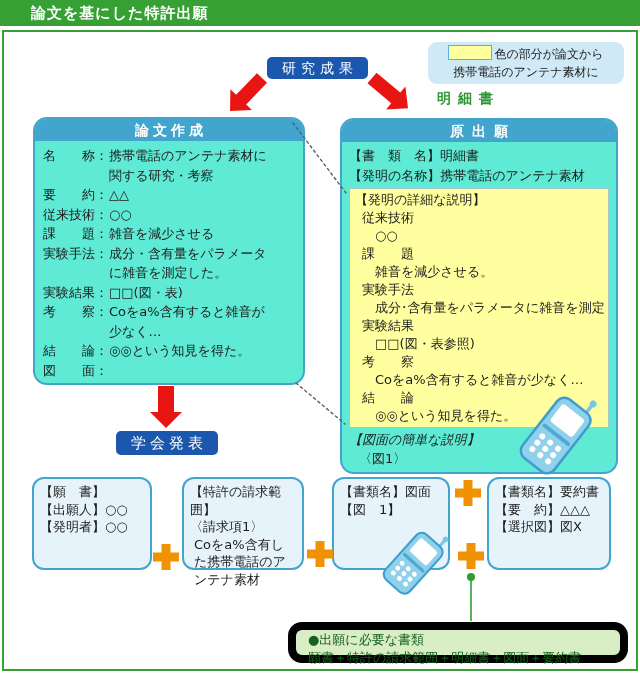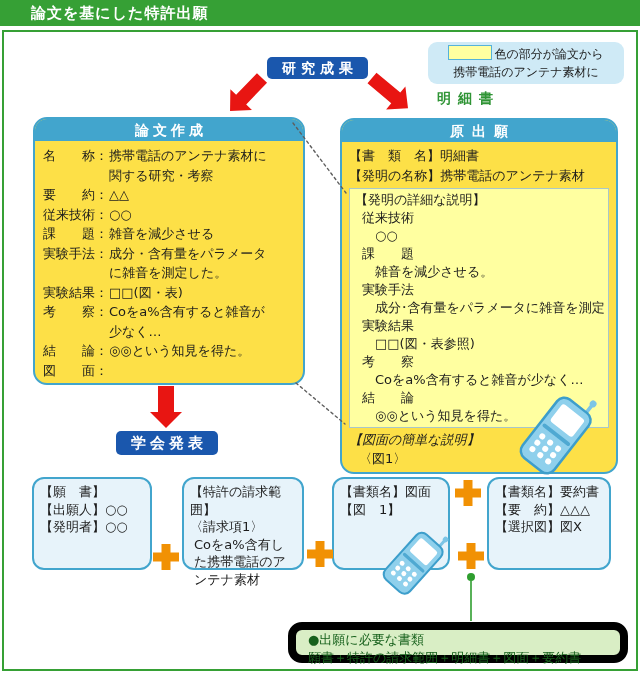--- a/index.html
+++ b/index.html
@@ -15,29 +15,29 @@
          box-sizing:border-box;background:#fff;}
 
   
   .legend{position:absolute;left:428px;top:42px;width:196px;height:42px;background:#cfeaf6;
           border-radius:9px;font-size:12px;line-height:18px;padding:3px 5px;box-sizing:border-box;
           text-align:center;white-space:nowrap;}
   .swatch{display:inline-block;width:42px;height:13px;background:#ffffa0;border:1px solid #55b2da;
           vertical-align:-2px;margin-right:2px;}
 
   
-  .badge{position:absolute;background:#1a57ad;color:#fff;font-weight:bold;text-align:center;
+  .badge{position:absolute;background:#1a57ad;color:#fff;font-weight:normal;text-align:center;
          border-radius:5px;box-sizing:border-box;}
   .badge.research{left:267px;top:57px;width:101px;height:22px;font-size:14px;line-height:22px;letter-spacing:5px;text-indent:5px;}
   .badge.presentation{left:116px;top:431px;width:102px;height:24px;font-size:15px;line-height:24px;letter-spacing:4px;text-indent:4px;}
 
   .spec-label{position:absolute;left:437px;top:90px;color:#2f9435;font-weight:bold;font-size:14px;letter-spacing:7px;white-space:nowrap;}
 
   
-  .cyanbox{position:absolute;border:2px solid #42a5cd;border-radius:14px;background:#fde047;
+  .cyanbox{position:absolute;border:2px solid #42a5cd;border-radius:14px;background:#5eead4;
            box-sizing:border-box;overflow:hidden;}
   .cyanbox .hd{background:#42a5cd;color:#fff;font-weight:bold;text-align:center;
                font-size:14px;height:22px;line-height:22px;letter-spacing:4px;text-indent:4px;}
   .paperbox{left:33px;top:117px;width:272px;height:268px;}
   .paperbody{padding:5px 8px;font-size:13px;line-height:19.5px;}
   .prow{display:flex;}
   .plbl{flex:none;width:66px;white-space:nowrap;}
   .pval{flex:1;white-space:pre-line;}
 
   .appbox{left:340px;top:118px;width:278px;height:356px;}

